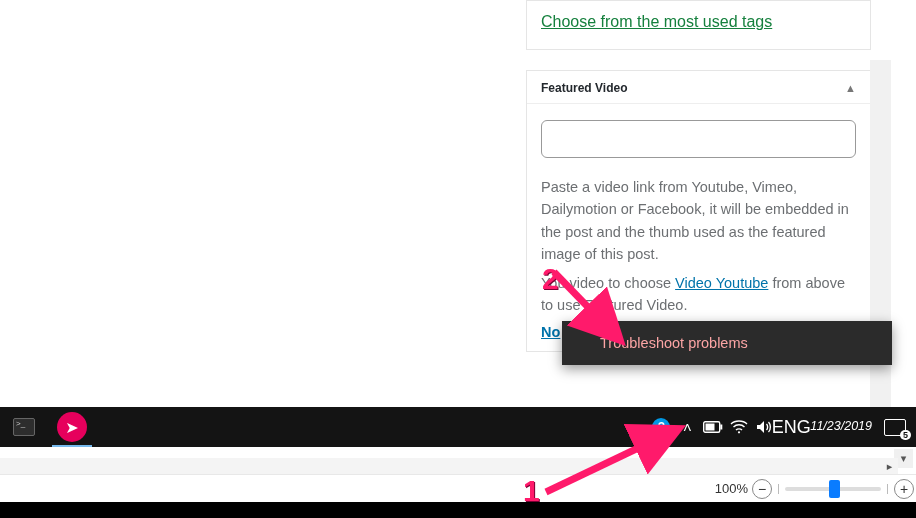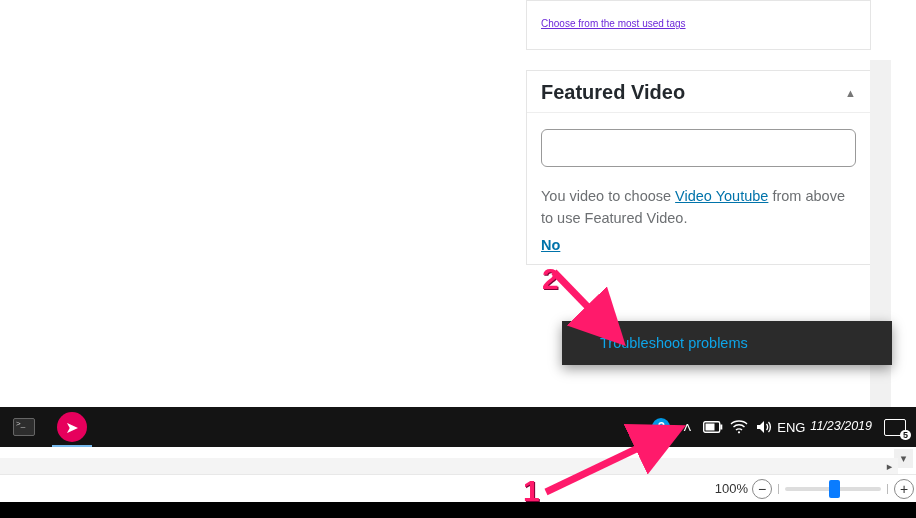--- a/index.html
+++ b/index.html
@@ -5,53 +5,53 @@
 * { margin: 0; padding: 0; box-sizing: border-box; font-family: -apple-system, "Segoe UI", Arial, sans-serif; }
 html, body { width: 916px; height: 518px; overflow: hidden; background: #fff; }
 
 .viewport { position: relative; width: 916px; height: 518px; background: #fff; }
 
 
 .page-area { position: absolute; left: 0; top: 0; width: 891px; height: 407px; background: #fff; }
 .right-col { position: absolute; top: 0; left: 526px; width: 345px; }
 
 .panel-tags { background: #fff; border: 1px solid #e5e5e5; padding: 12px 14px 18px; margin-bottom: 20px; }
-.panel-tags a { color: #6d28d9; text-decoration: underline; font-size: 10px; }
+.panel-tags a { color: #15803d; text-decoration: underline; font-size: 16px; }
 
 .panel-fv { background: #fff; border: 1px solid #e5e5e5; }
 .panel-fv-head { display: flex; justify-content: space-between; align-items: center; padding: 10px 14px 8px; border-bottom: 1px solid #eee; }
-.panel-fv-head .ttl { font-weight: 700; font-size: 20px; color: #23282d; }
+.panel-fv-head .ttl { font-weight: 700; font-size: 12px; color: #23282d; }
 .panel-fv-head .tri { color: #777; font-size: 11px; cursor: pointer; }
 .panel-fv-body { padding: 16px 14px 10px; }
 .video-input { width: 100%; height: 38px; border: 1px solid #999; border-radius: 6px; font-size: 15px; padding: 0 8px; margin-bottom: 18px; }
 .desc { color: #6c6f72; font-size: 14.5px; line-height: 1.55; margin-bottom: 6px; }
 .desc a { color: #0073aa; text-decoration: underline; }
 .nolink { color: #0073aa; text-decoration: underline; font-size: 14.5px; font-weight: 600; }
 
 .gray-fill { position: absolute; top: 60px; left: 870px; width: 21px; height: 347px; background: #f1f1f1; }
 .gray-fill2 { position: absolute; top: 0; left: 505px; width: 386px; height: 407px; background: #f1f1f1; z-index: -1; }
 
 
-.ctx-menu { position: absolute; left: 562px; top: 321px; width: 330px; background: #2b2b2b; color: #0ea5e9; box-shadow: 0 4px 12px rgba(0,0,0,.4); z-index: 50; }
+.ctx-menu { position: absolute; left: 562px; top: 321px; width: 330px; background: #2b2b2b; color: #fca5a5; box-shadow: 0 4px 12px rgba(0,0,0,.4); z-index: 50; }
 .ctx-item { padding: 14px 38px; font-size: 14.5px; cursor: pointer; white-space: nowrap; }
 
 
 .taskbar { position: absolute; left: 0; top: 407px; width: 916px; height: 40px; background: #141414; display: flex; align-items: center; color: #fff; }
 .tb-left { display: flex; align-items: center; height: 100%; }
 .tb-btn { width: 48px; height: 40px; display: flex; align-items: center; justify-content: center; cursor: pointer; position: relative; }
 .term-icon { width: 22px; height: 18px; background: #2d2d2d; border: 1px solid #666; border-radius: 2px; position: relative; }
 .term-icon::after { content: ">_"; position: absolute; top: 0; left: 2px; font-size: 8px; color: #ccc; }
 .app-circle { width: 30px; height: 30px; background: #e6005c; border-radius: 50%; display: flex; align-items: center; justify-content: center; color: #fff; font-size: 16px; }
 .tb-active::after { content: ""; position: absolute; left: 4px; right: 4px; bottom: 0; height: 2px; background: #76b9ed; }
 
 .tb-right { margin-left: auto; display: flex; align-items: center; height: 100%; padding-right: 4px; }
 .tray-ic { width: 26px; height: 40px; display: flex; align-items: center; justify-content: center; cursor: pointer; color: #fff; font-size: 15px; }
 .help-badge { width: 18px; height: 18px; border-radius: 50%; background: #0099e5; color: #fff; font-size: 12px; font-weight: 700; display: flex; align-items: center; justify-content: center; position: relative; }
 .help-badge::after { content: ""; position: absolute; right: -3px; bottom: -2px; width: 9px; height: 9px; border-radius: 50%; background: #f7b500; }
-.lang { font-size: 13px; padding: 0 6px; cursor: pointer; }
+.lang { font-size: 18px; padding: 0 6px; cursor: pointer; }
 .clock { font-size: 12.5px; line-height: 1.1; text-align: center; padding: 0 6px; cursor: pointer; font-style: italic; }
 .notif { width: 22px; height: 17px; border: 1.5px solid #fff; border-radius: 2px; position: relative; }
 .notif-badge { position: absolute; right: -6px; bottom: -5px; background: #fff; color: #111; font-size: 9px; font-weight: 700; border-radius: 8px; padding: 0 3px; }
 
 .wifi-svg, .batt-svg, .spk-svg { stroke: #fff; fill: none; stroke-width: 1.4; }
 
 
 .scroll-row { position: absolute; left: 0; top: 447px; width: 916px; height: 26px; background: #fff; }
 .scroll-row .dn { position: absolute; right: 3px; top: 2px; width: 19px; height: 19px; background: #f0f0f0; color: #555; font-size: 11px; display: flex; align-items: center; justify-content: center; cursor: pointer; }
 .hscroll { position: absolute; left: 0; top: 458px; width: 898px; height: 16px; background: #f4f4f4; display:flex; justify-content:flex-end; align-items:center; }
@@ -85,20 +85,21 @@
         <a href="#">Choose from the most used tags</a>
       </div>
 
       <div class="panel-fv">
         <div class="panel-fv-head">
           <span class="ttl">Featured Video</span>
           <span class="tri">▲</span>
         </div>
         <div class="panel-fv-body">
           <input class="video-input" type="text" value="" style="">
+          <p class="desc">Paste a video link from Youtube, Vimeo, Dailymotion or Facebook, it will be embedded in the post and the thumb used as the featured image of this post.</p>
           <p class="desc">
             <span>You video to choose </span><a href="#">Video Youtube</a><span> from above to use Featured Video.</span>
           </p>
           <span class="nolink">No</span>
         </div>
       </div>
 
     </div>
     <div class="gray-fill"></div>
   </div>

